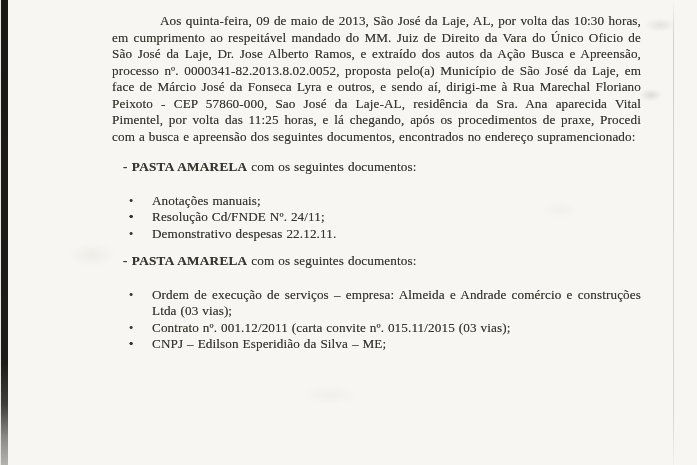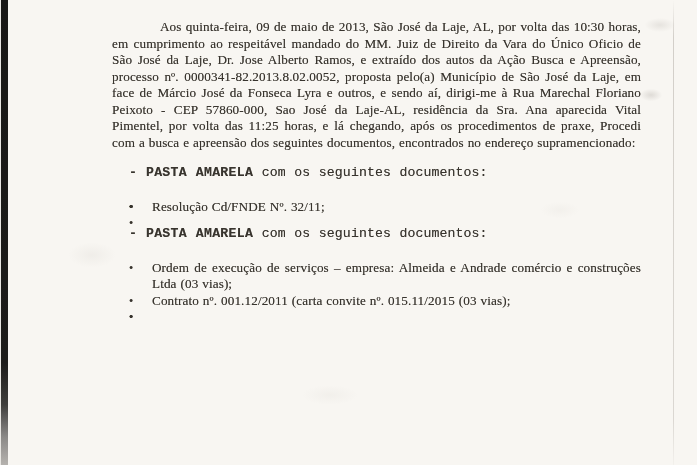--- a/index.html
+++ b/index.html
@@ -35,36 +35,35 @@
     right: 23px; top: 0;
     width: 1px; height: 465px;
     background: linear-gradient(180deg,
       rgba(150,143,135,0) 0%,
       rgba(150,143,135,.38) 8%,
       rgba(150,143,135,.30) 90%,
       rgba(150,143,135,.05) 100%);
   }
   .content {
     position: absolute;
-    left: 112px; top: 19px;
+    left: 112px; top: 13px;
     width: 529px;
     font-size: 13.2px;
     line-height: 16.5px;
     text-align: justify;
     letter-spacing: 0.1px;
     word-spacing: 0.5px;
     text-shadow: 0 0 0.5px rgba(56,52,46,0.55);
   }
   .paragraph {
     margin: 0;
     text-indent: 48px;
   }
   .heading {
-    margin: 11px 0 0 17px;
-    font-family: Liberation Mono, monospace;
+    margin: 11px 0 0 11px;
   }
   .heading.first {
     margin-top: 14px;
   }
   .heading strong {
     font-weight: 700;
     letter-spacing: 0.3px;
   }
   .doc-list {
     list-style: none;
@@ -87,30 +86,30 @@
 <div class="scan-edge-left"></div>
 <div class="scan-crease-right"></div>
 
 <div class="content">
 
   <p class="paragraph">Aos quinta-feira, 09 de maio de 2013, São José da Laje, AL, por volta das 10:30 horas, em cumprimento ao respeitável mandado do MM. Juiz de Direito da Vara do Único Oficio de São José da Laje, Dr. Jose Alberto Ramos, e extraído dos autos da Ação Busca e Apreensão, processo nº. 0000341-82.2013.8.02.0052, proposta pelo(a) Município de São José da Laje, em face de Márcio José da Fonseca Lyra e outros, e sendo aí, dirigi-me à Rua Marechal Floriano Peixoto - CEP 57860-000, Sao José da Laje-AL, residência da Sra. Ana aparecida Vital Pimentel, por volta das 11:25 horas, e lá chegando, após os procedimentos de praxe, Procedi com a busca e apreensão dos seguintes documentos, encontrados no endereço supramencionado:</p>
 
   <p class="heading first"><strong>- PASTA AMARELA</strong><span> com os seguintes documentos:</span></p>
 
   <ul class="doc-list">
+    <li><span class="bullet">•</span><span>Anotações manuais;</span></li>
     <li><span class="bullet">•</span></li>
     <li><span class="bullet">•</span></li>
-    <li><span class="bullet">•</span></li>
-    <li><span class="bullet">•</span><span>Resolução Cd/FNDE Nº. 32/11;</span></li>
-    <li><span class="bullet">•</span></li>
+    <li><span class="bullet">•</span><span>Resolução Cd/FNDE Nº. 24/11;</span></li>
+    <li><span class="bullet">•</span><span>Demonstrativo despesas 22.12.11.</span></li>
   </ul>
 
   <p class="heading"><strong>- PASTA AMARELA</strong><span> com os seguintes documentos:</span></p>
 
   <ul class="doc-list">
     <li><span class="bullet">•</span><span>Ordem de execução de serviços – empresa: Almeida e Andrade comércio e construções Ltda (03 vias);</span></li>
     <li><span class="bullet">•</span><span>Contrato nº. 001.12/2011 (carta convite nº. 015.11/2015 (03 vias);</span></li>
     <li><span class="bullet">•</span></li>
-    <li><span class="bullet">•</span></li>
+    <li><span class="bullet">•</span><span>CNPJ – Edilson Esperidião da Silva – ME;</span></li>
   </ul>
 
 
 </div>
 
 </body></html>

